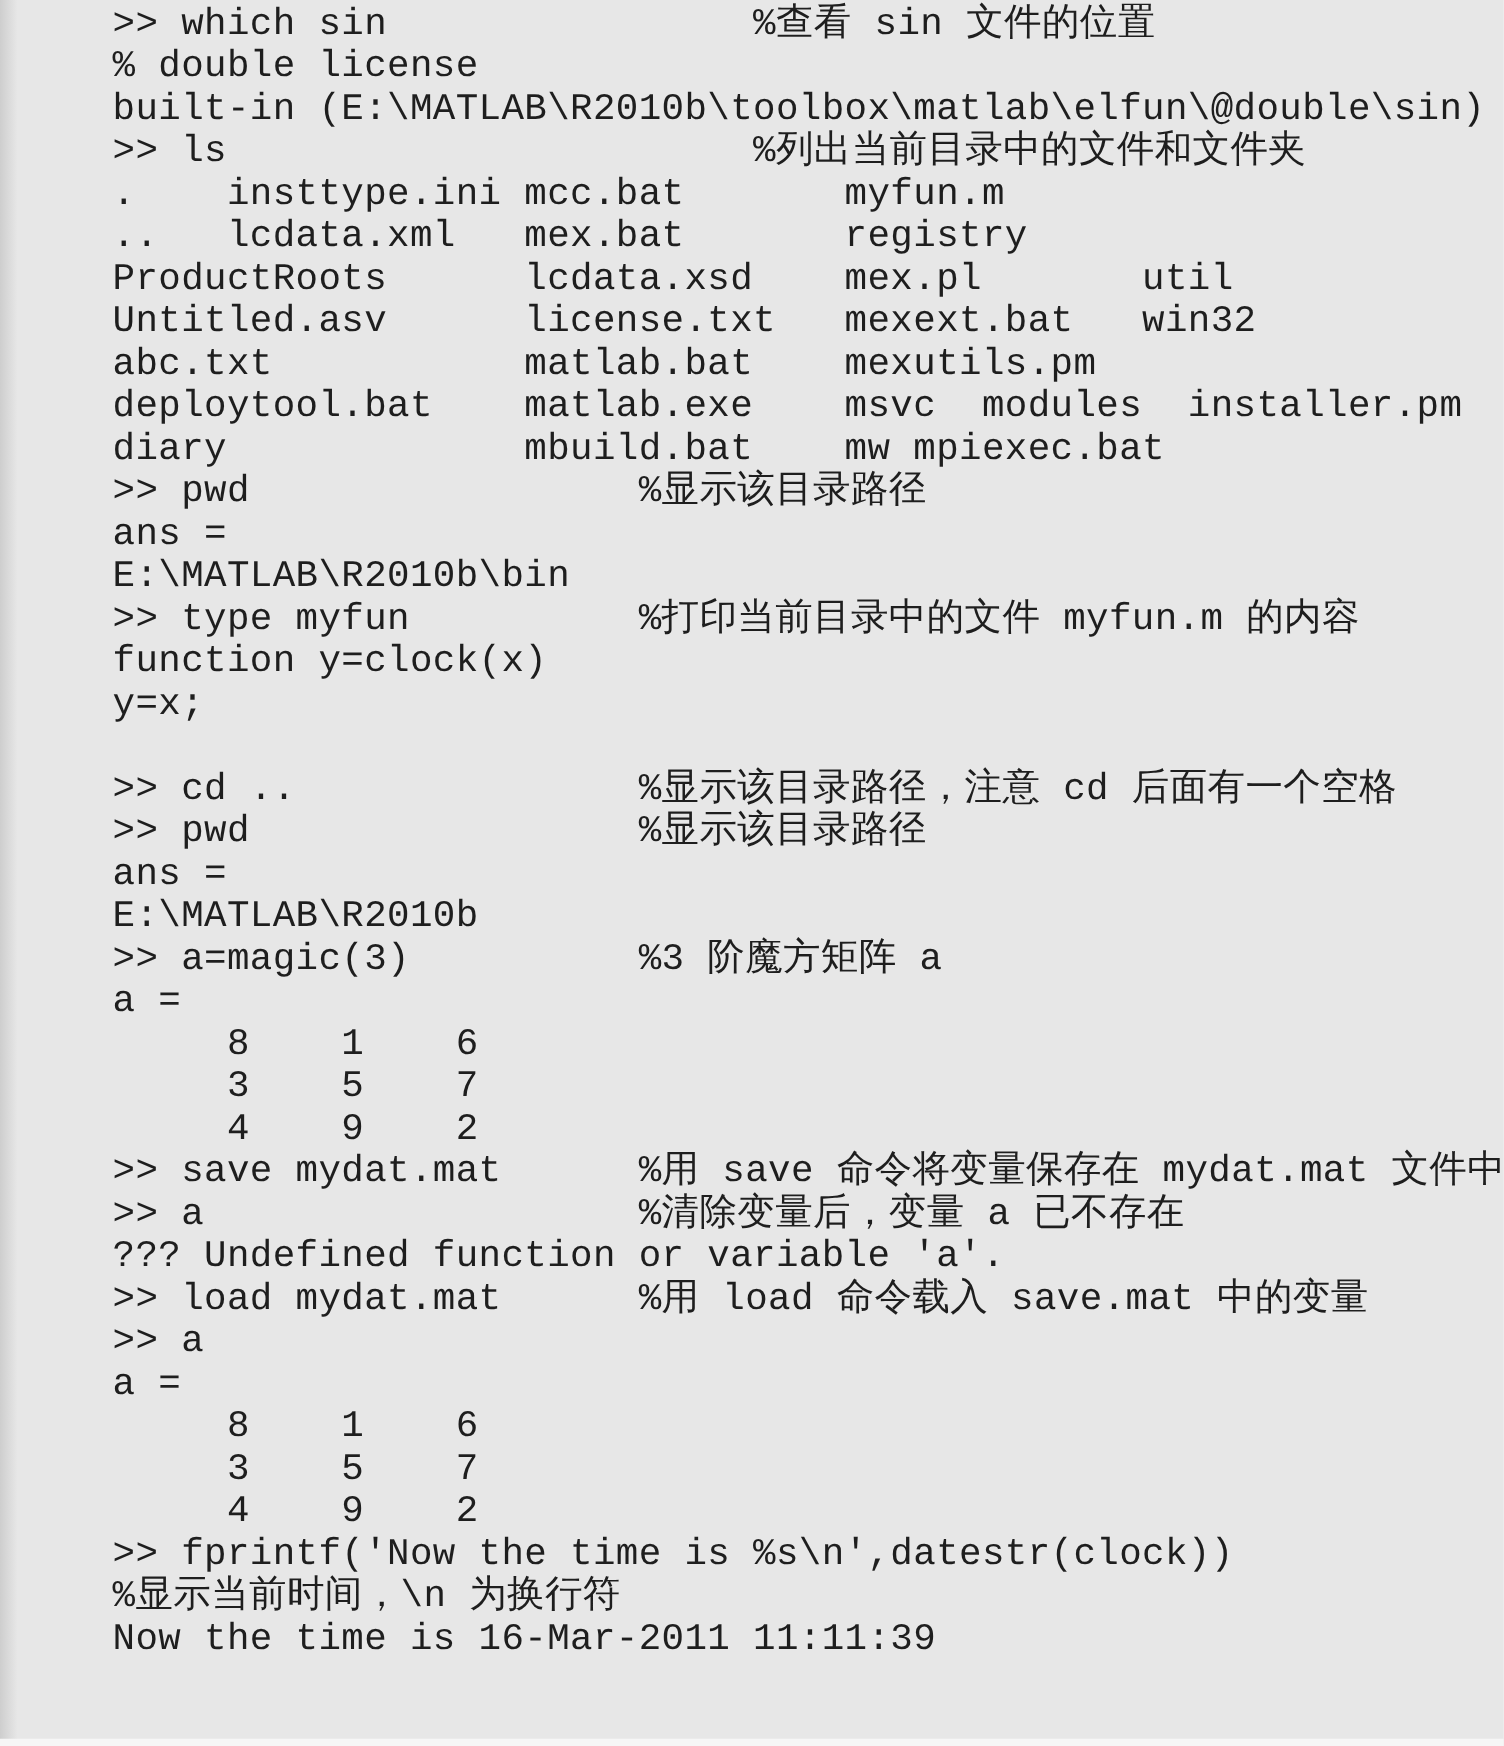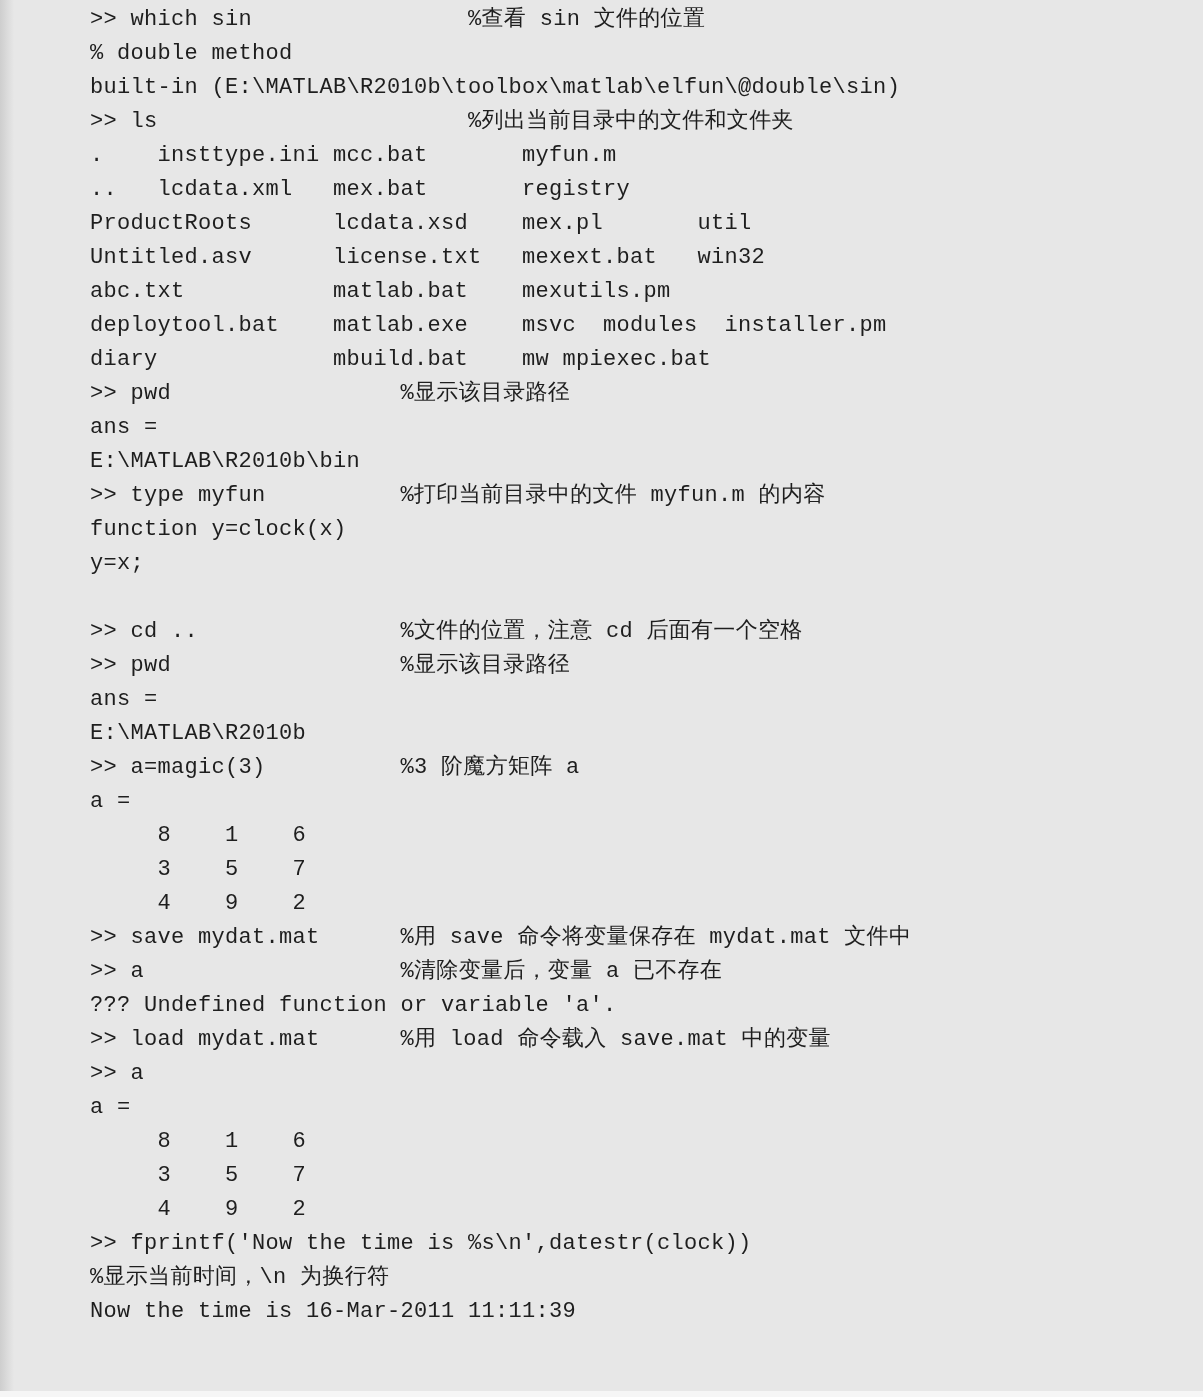--- a/index.html
+++ b/index.html
@@ -3,21 +3,21 @@
 <meta charset="utf-8">
 <style>
   html, body { margin: 0; padding: 0; }
   .page {
     position: relative;
     width: 1203px;
     height: 1397px;
     background: #e7e7e7;
     overflow: hidden;
     font-family: "Liberation Mono", "DejaVu Sans Mono", monospace;
-    font-size: 22px;
+    font-size: 30px;
     color: #1e1e1e;
     box-sizing: border-box;
   }
   .content {
     padding: 3px 0 0 90px;
   }
   .line {
     height: 34px;
     line-height: 34px;
     white-space: pre;
@@ -43,38 +43,38 @@
     background: #f6f6f6;
     pointer-events: none;
   }
 </style>
 </head>
 <body>
 
 <div class="page">
   <div class="content">
       <div class="line"><span class="code">&gt;&gt; which sin                </span><span class="comment">%查看 sin 文件的位置</span></div>
-      <div class="line"><span class="code">% double method</span></div>
+      <div class="line"><span class="code">% double license</span></div>
       <div class="line"><span class="code">built-in (E:\MATLAB\R2010b\toolbox\matlab\elfun\@double\sin)</span></div>
       <div class="line"><span class="code">&gt;&gt; ls                       </span><span class="comment">%列出当前目录中的文件和文件夹</span></div>
       <div class="line"><span class="code">.    insttype.ini mcc.bat       myfun.m</span></div>
       <div class="line"><span class="code">..   lcdata.xml   mex.bat       registry</span></div>
       <div class="line"><span class="code">ProductRoots      lcdata.xsd    mex.pl       util</span></div>
       <div class="line"><span class="code">Untitled.asv      license.txt   mexext.bat   win32</span></div>
       <div class="line"><span class="code">abc.txt           matlab.bat    mexutils.pm</span></div>
       <div class="line"><span class="code">deploytool.bat    matlab.exe    msvc  modules  installer.pm</span></div>
       <div class="line"><span class="code">diary             mbuild.bat    mw mpiexec.bat</span></div>
       <div class="line"><span class="code">&gt;&gt; pwd                 </span><span class="comment">%显示该目录路径</span></div>
       <div class="line"><span class="code">ans =</span></div>
       <div class="line"><span class="code">E:\MATLAB\R2010b\bin</span></div>
       <div class="line"><span class="code">&gt;&gt; type myfun          </span><span class="comment">%打印当前目录中的文件 myfun.m 的内容</span></div>
       <div class="line"><span class="code">function y=clock(x)</span></div>
       <div class="line"><span class="code">y=x;</span></div>
       <div class="line"><span class="code"></span></div>
-      <div class="line"><span class="code">&gt;&gt; cd ..               </span><span class="comment">%文件的位置，注意 cd 后面有一个空格</span></div>
+      <div class="line"><span class="code">&gt;&gt; cd ..               </span><span class="comment">%显示该目录路径，注意 cd 后面有一个空格</span></div>
       <div class="line"><span class="code">&gt;&gt; pwd                 </span><span class="comment">%显示该目录路径</span></div>
       <div class="line"><span class="code">ans =</span></div>
       <div class="line"><span class="code">E:\MATLAB\R2010b</span></div>
       <div class="line"><span class="code">&gt;&gt; a=magic(3)          </span><span class="comment">%3 阶魔方矩阵 a</span></div>
       <div class="line"><span class="code">a =</span></div>
       <div class="line"><span class="code">     8    1    6</span></div>
       <div class="line"><span class="code">     3    5    7</span></div>
       <div class="line"><span class="code">     4    9    2</span></div>
       <div class="line"><span class="code">&gt;&gt; save mydat.mat      </span><span class="comment">%用 save 命令将变量保存在 mydat.mat 文件中</span></div>
       <div class="line"><span class="code">&gt;&gt; a                   </span><span class="comment">%清除变量后，变量 a 已不存在</span></div>

